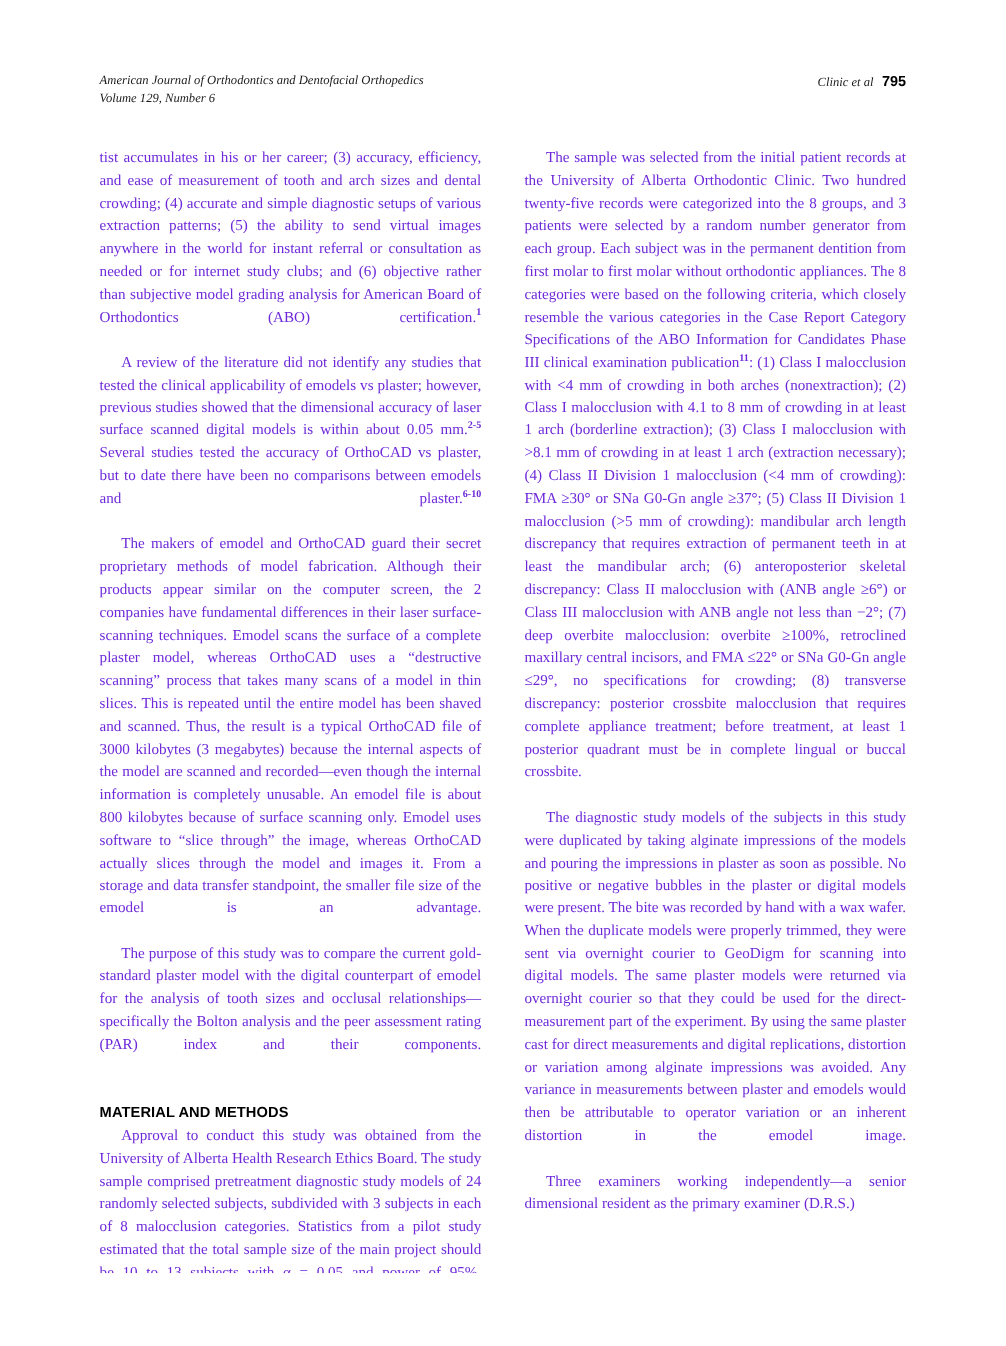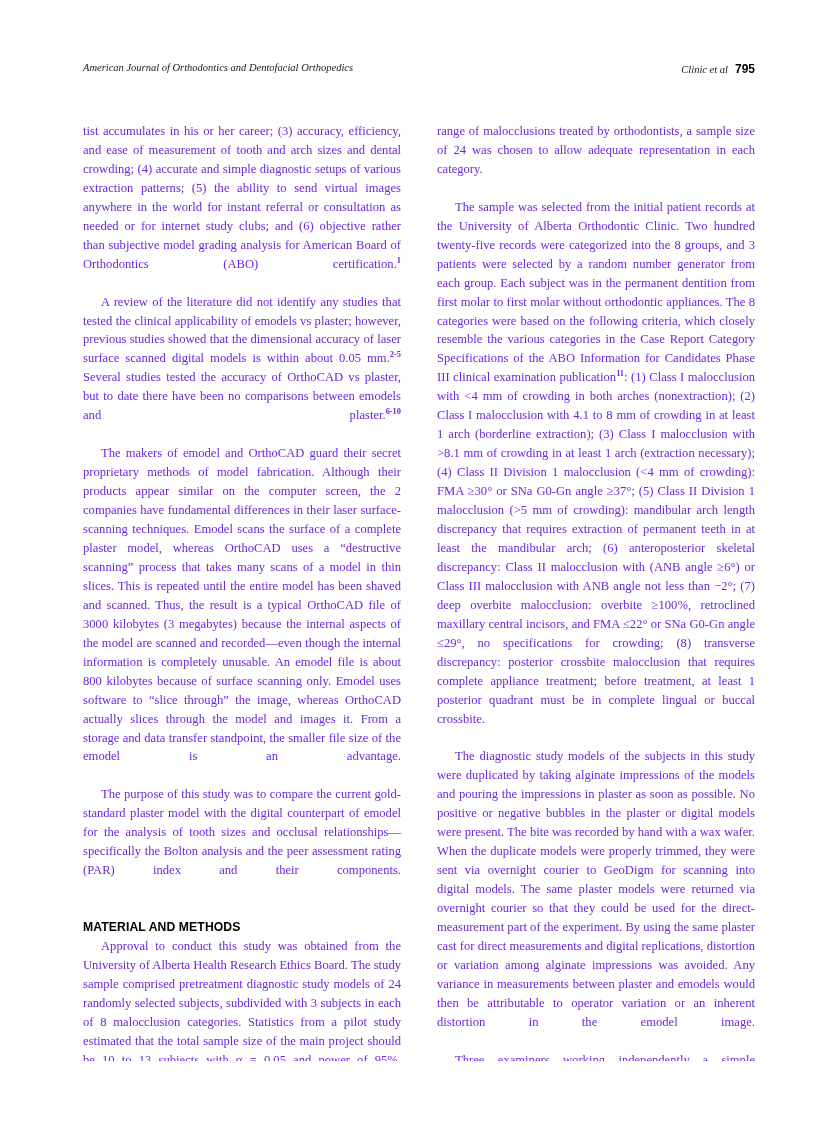--- a/index.html
+++ b/index.html
@@ -122,20 +122,21 @@
   }
 </style>
 </head>
 <body>
 
 <div class="page">
 
   <div class="running-head">
     <div class="rh-left">
       <span>American Journal of Orthodontics and Dentofacial Orthopedics</span>
+      <span class="vol-line">Volume 129, Number 6</span>
     </div>
     <div class="rh-right">
       <span class="rh-authors">Clinic et al</span><span class="rh-pageno">795</span>
     </div>
   </div>
 
   <div class="columns">
 
     <div class="col">
 
@@ -150,25 +151,24 @@
       <div class="gap-before-head"></div>
 
       <h2 class="section-head">MATERIAL AND METHODS</h2>
 
       <p class="para indent">Approval to conduct this study was obtained from the University of Alberta Health Research Ethics Board. The study sample comprised pretreatment diagnostic study models of 24 randomly selected subjects, subdivided with 3 subjects in each of 8 malocclusion categories. Statistics from a pilot study estimated that the total sample size of the main project should be 10 to 13 subjects with α = 0.05 and power of 95%. However, because we wanted the subjects to represent the entire</p>
 
     </div>
 
     <div class="col">
 
-      <p class="para">range of malocclusions treated by orthodontists, a sample size of 24 was chosen to allow adequate representation in each category.</p>
 
       <p class="para indent"><span>The sample was selected from the initial patient records at the University of Alberta Orthodontic Clinic. Two hundred twenty-five records were categorized into the 8 groups, and 3 patients were selected by a random number generator from each group. Each subject was in the permanent dentition from first molar to first molar without orthodontic appliances. The 8 categories were based on the following criteria, which closely resemble the various categories in the Case Report Category Specifications of the ABO Information for Candidates Phase III clinical examination publication</span><sup class="ref">11</sup><span>: (1) Class I malocclusion with &lt;4 mm of crowding in both arches (nonextraction); (2) Class I malocclusion with 4.1 to 8 mm of crowding in at least 1 arch (borderline extraction); (3) Class I malocclusion with &gt;8.1 mm of crowding in at least 1 arch (extraction necessary); (4) Class II Division 1 malocclusion (&lt;4 mm of crowding): FMA ≥30° or SNa G0-Gn angle ≥37°; (5) Class II Division 1 malocclusion (&gt;5 mm of crowding): mandibular arch length discrepancy that requires extraction of permanent teeth in at least the mandibular arch; (6) anteroposterior skeletal discrepancy: Class II malocclusion with (ANB angle ≥6°) or Class III malocclusion with ANB angle not less than −2°; (7) deep overbite malocclusion: overbite ≥100%, retroclined maxillary central incisors, and FMA ≤22° or SNa G0-Gn angle ≤29°, no specifications for crowding; (8) transverse discrepancy: posterior crossbite malocclusion that requires complete appliance treatment; before treatment, at least 1 posterior quadrant must be in complete lingual or buccal crossbite.</span></p>
 
       <p class="para indent">The diagnostic study models of the subjects in this study were duplicated by taking alginate impressions of the models and pouring the impressions in plaster as soon as possible. No positive or negative bubbles in the plaster or digital models were present. The bite was recorded by hand with a wax wafer. When the duplicate models were properly trimmed, they were sent via overnight courier to GeoDigm for scanning into digital models. The same plaster models were returned via overnight courier so that they could be used for the direct-measurement part of the experiment. By using the same plaster cast for direct measurements and digital replications, distortion or variation among alginate impressions was avoided. Any variance in measurements between plaster and emodels would then be attributable to operator variation or an inherent distortion in the emodel image.</p>
 
-      <p class="para indent noafter">Three examiners working independently—a simple orthodontic resident as the primary examiner (D.R.S.)</p>
+      <p class="para indent noafter">Three examiners working independently—a senior dimensional resident as the primary examiner (D.R.S.)</p>
 
     </div>
 
   </div>
 
 </div>
 
 </body></html>

